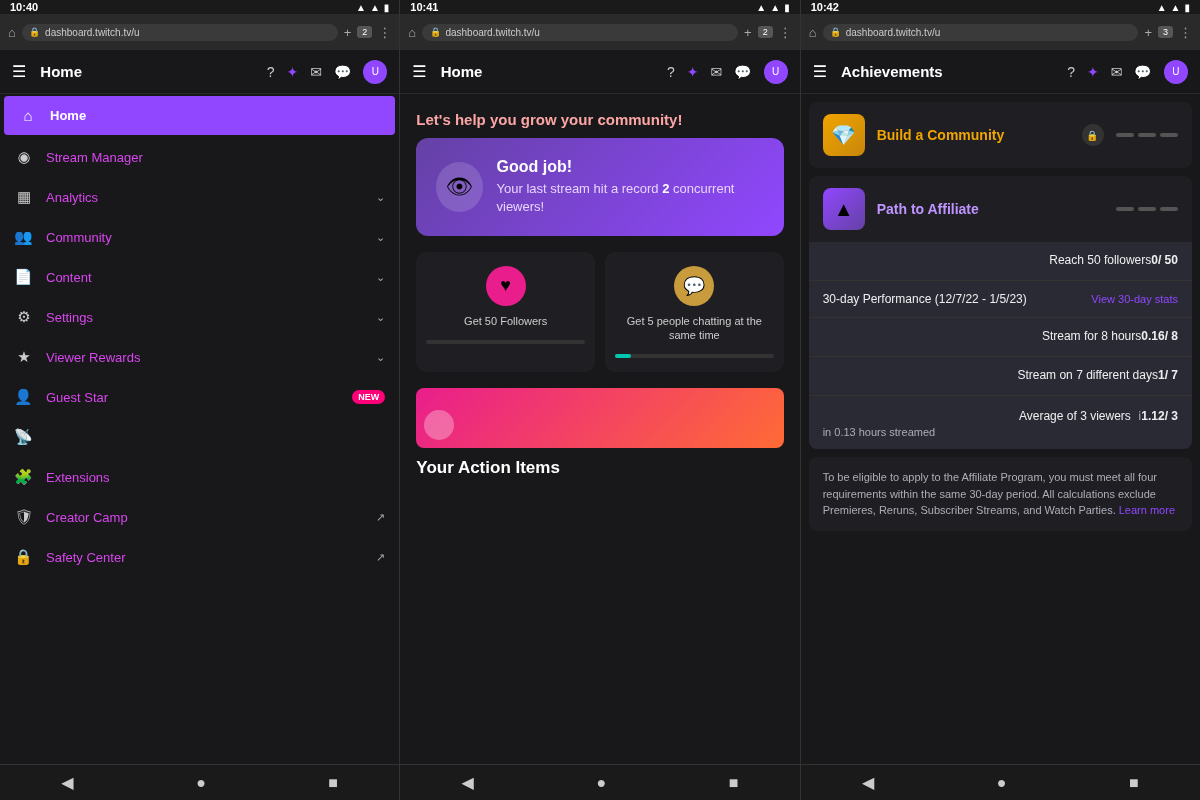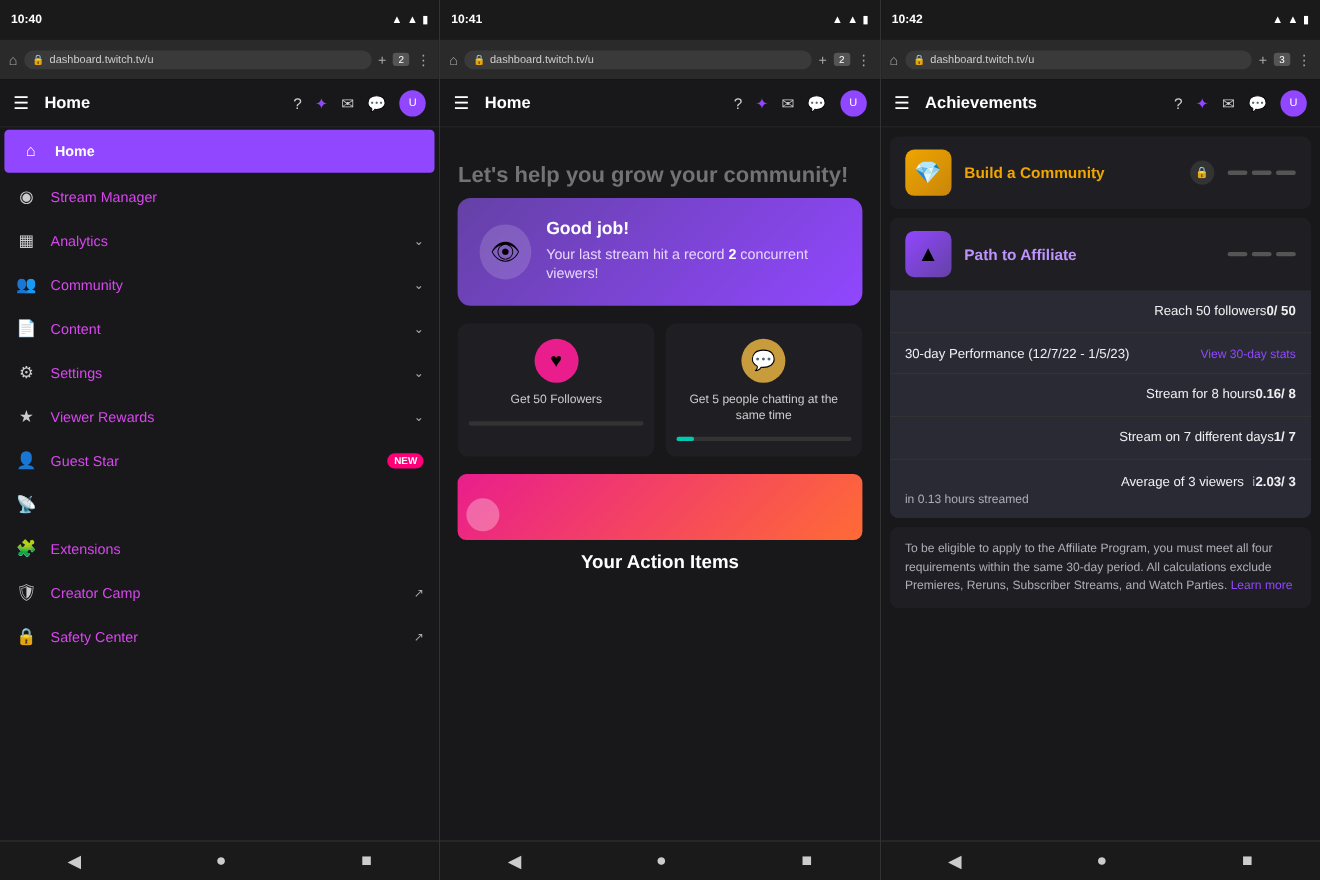--- a/index.html
+++ b/index.html
@@ -32,21 +32,21 @@
     }
     .phone-panel:last-child { border-right: none; }
 
     
     .status-bar {
       background: #1a1a1a;
       padding: 4px 10px;
       display: flex;
       justify-content: space-between;
       align-items: center;
-      height: 36px;
+      height: 14px;
     }
     .status-time {
       color: #fff;
       font-size: 11px;
       font-weight: 600;
     }
     .status-icons {
       display: flex;
       gap: 4px;
       align-items: center;
@@ -147,26 +147,25 @@
     .nav-external { color: #aaa; font-size: 11px; }
 
     
     .home-content {
       flex: 1;
       background: #18181b;
       overflow-y: auto;
       padding: 16px;
     }
     .grow-heading {
-      color: #737373;
-      font-size: 20px;
+      color: #fca5a5;
+      font-size: 15px;
       font-weight: 700;
       line-height: 1.3;
       margin-bottom: 8px;
-      margin-top: 14px;
     }
     .grow-sub {
       color: #adadb8;
       font-size: 12px;
       line-height: 1.5;
       margin-bottom: 16px;
     }
 
     
     .good-job-card {
@@ -248,21 +247,20 @@
       display: flex;
       align-items: flex-end;
       padding: 8px;
       margin-bottom: 10px;
     }
 
     .action-items-heading {
       color: #fff;
       font-size: 17px;
       font-weight: 700;
-      text-align: center;
     }
 
     
     .achievements-content {
       flex: 1;
       background: #18181b;
       overflow-y: auto;
     }
 
     .achievement-card {
@@ -346,21 +344,21 @@
       font-size: 11px;
     }
     .req-link {
       color: #9147ff;
       font-size: 11px;
       cursor: pointer;
     }
     .req-row-flex {
       display: flex;
       justify-content: space-between;
-      align-items: flex-end;
+      align-items: center;
     }
 
     .affiliate-notice {
       padding: 12px 14px;
       color: #adadb8;
       font-size: 11px;
       line-height: 1.5;
       background: #1f1f23;
       margin: 8px;
       border-radius: 8px;
@@ -647,21 +645,21 @@
               <span class="req-value">1/ 7</span>
             </div>
           </div>
 
           <div class="requirement-row">
             <div class="req-top">
               <span class="req-label">
                 <span>Average of 3 viewers</span>
                 <span style="color:#adadb8;margin-left:4px;">ℹ</span>
               </span>
-              <span class="req-value">2.03/ 3</span>
+              <span class="req-value">1.12/ 3</span>
             </div>
             <div class="req-sub">in 0.13 hours streamed</div>
           </div>
         </div>
       </div>
 
       <div class="affiliate-notice">
         <span>To be eligible to apply to the Affiliate Program, you must meet all four requirements within the same 30-day period. All calculations exclude Premieres, Reruns, Subscriber Streams, and Watch Parties.</span>
         <a style="color:#9147ff;cursor:pointer;">Learn more</a>
       </div>

